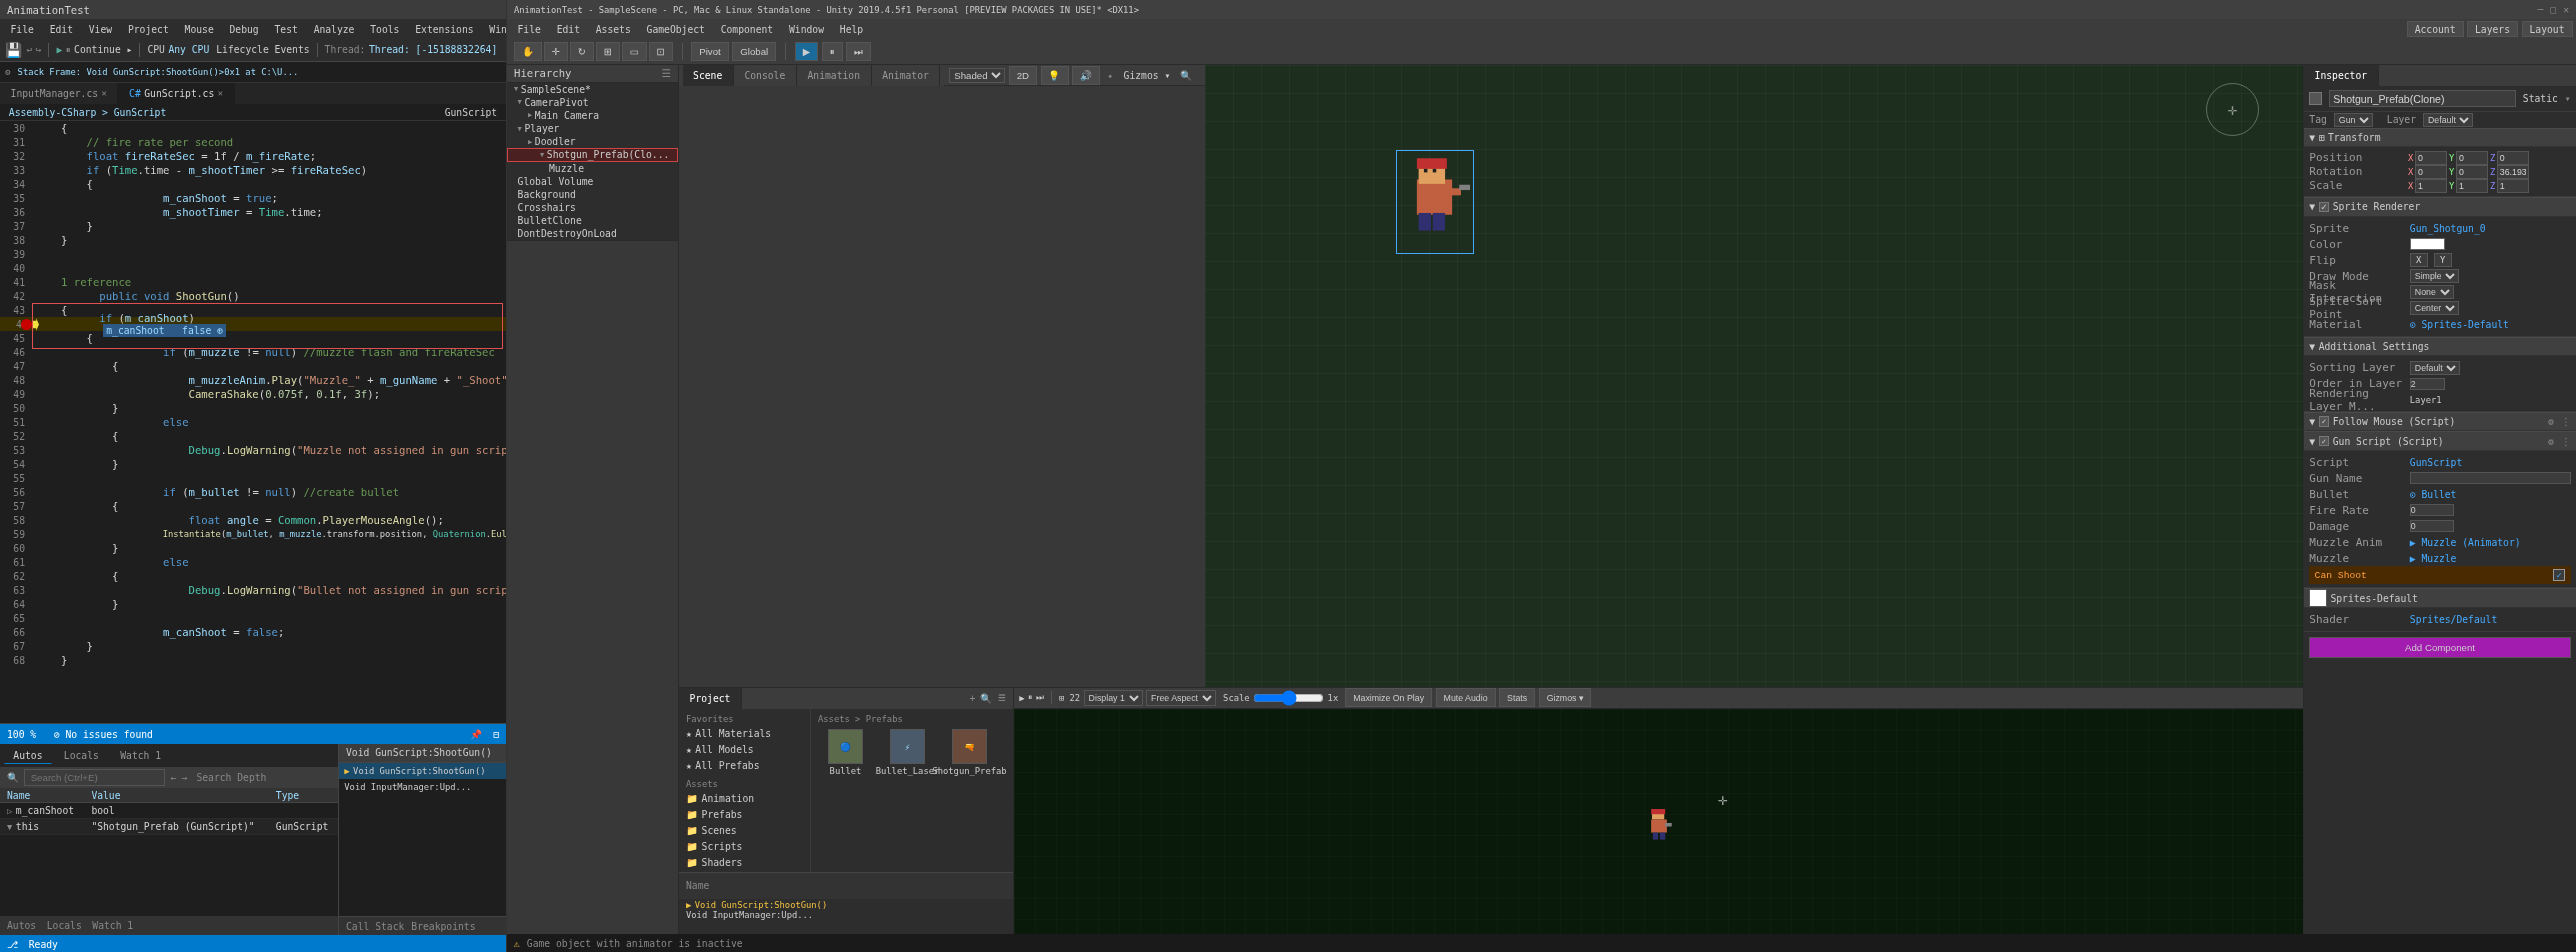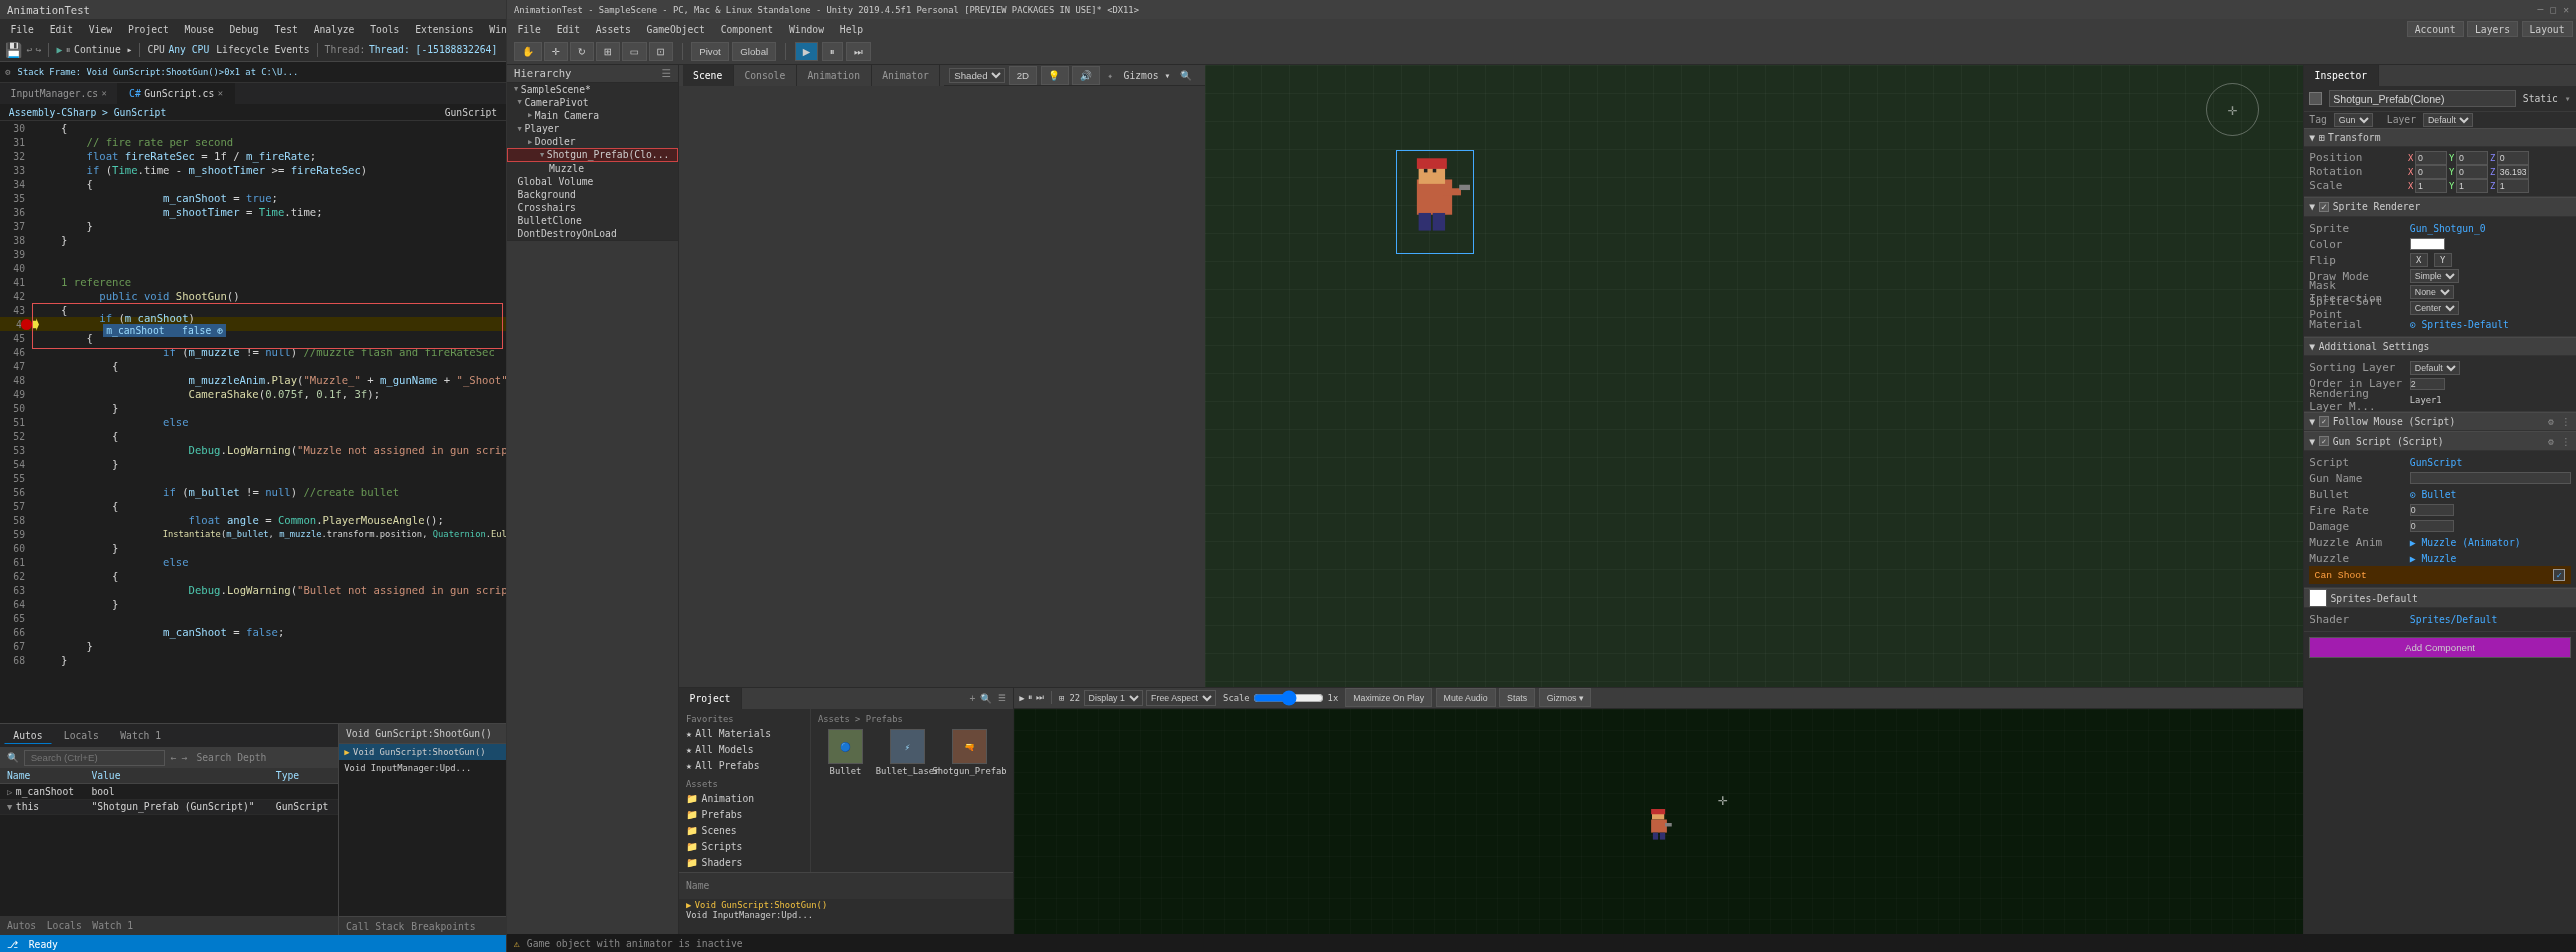--- a/index.html
+++ b/index.html
@@ -953,20 +953,26 @@
       <span class="line-content code-plain">        }</span>
     </div>
     <div class="code-line">
       <span class="line-num">68</span>
       <span class="line-content code-plain">    }</span>
     </div>
   </div>
 
   <div class="vs-bottom">
 
+    <div style="height:19.4px;background:#007acc;display:flex;align-items:center;padding:0 7px;font-size:9.7px;color:white;gap:10.6px;">
+      <span>100 %</span>
+      <span style="margin-left:7px;">⊘ No issues found</span>
+      <span style="margin-left:auto;">📌</span>
+      <span>⊟</span>
+    </div>
 
     <div style="display:flex;flex:1;overflow:hidden;">
 
       <div style="flex:1;display:flex;flex-direction:column;">
         <div class="vs-bottom-tabs">
           <span class="vs-bottom-tab active">Autos</span>
           <span class="vs-bottom-tab">Locals</span>
           <span class="vs-bottom-tab">Watch 1</span>
         </div>
         <div class="search-bar">

